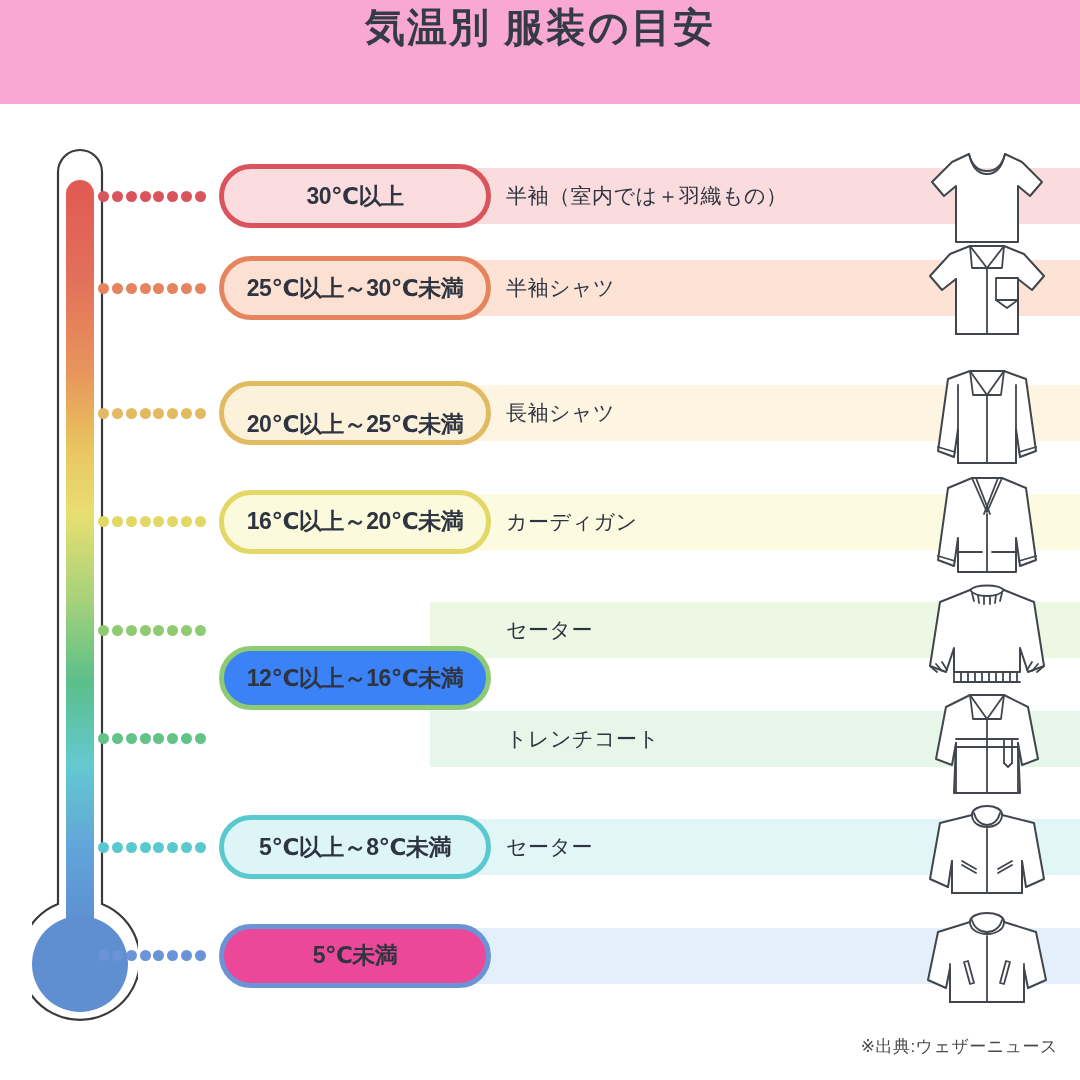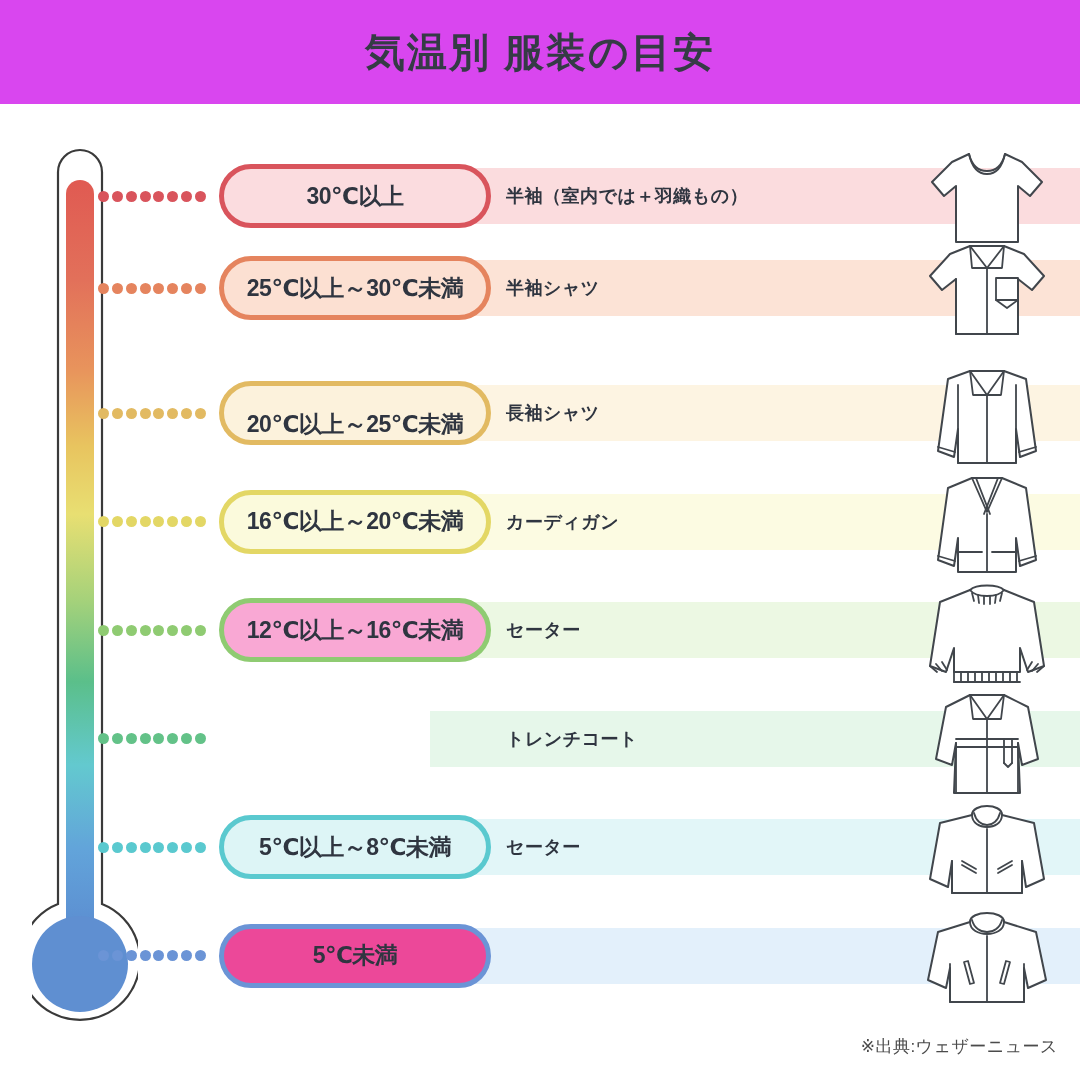--- a/index.html
+++ b/index.html
@@ -18,23 +18,23 @@
     width: 1080px;
     height: 1080px;
   }
 
   
   #header {
     position: absolute;
     left: 0; top: 0;
     width: 1080px;
     height: 104px;
-    background: #d946ef;
+    background: #f9a8d4;
     display: flex;
-    align-items: center;
+    align-items: flex-start;
     justify-content: center;
   }
   #page-title {
     font-size: 40px;
     font-weight: bold;
     color: #353b45;
     letter-spacing: 2px;
     white-space: nowrap;
   }
 
@@ -107,22 +107,22 @@
     white-space: nowrap;
     letter-spacing: -0.5px;
   }
   .desc {
     position: absolute;
     left: 506px;
     top: 22px;
     height: 64px;
     display: flex;
     align-items: center;
-    font-size: 18px;
-    font-weight: bold;
+    font-size: 21px;
+    font-weight: normal;
     color: #2f3540;
     white-space: nowrap;
     letter-spacing: 0.5px;
   }
   .garment {
     position: absolute;
     left: 912px;
     top: -4px;
     width: 150px;
     height: 120px;
@@ -289,21 +289,21 @@
           <div class="dots">
             <i style="background: rgb(143, 203, 114);"></i>
             <i style="background: rgb(143, 203, 114);"></i>
             <i style="background: rgb(143, 203, 114);"></i>
             <i style="background: rgb(143, 203, 114);"></i>
             <i style="background: rgb(143, 203, 114);"></i>
             <i style="background: rgb(143, 203, 114);"></i>
             <i style="background: rgb(143, 203, 114);"></i>
             <i style="background: rgb(143, 203, 114);"></i>
           </div>
-          <div class="pill" style="background: #f9a8d4; border-color: rgb(143, 203, 114);">
+          <div class="pill" style="background: #3b82f6; border-color: rgb(143, 203, 114); margin-top: 48px;">
             <span class="pill-label">12℃以上～16℃未満</span>
           </div>
           <div class="desc">セーター</div>
           <div class="garment">
             <svg viewBox="0 0 150 120" xmlns="http://www.w3.org/2000/svg">
     <path d="M58 18 C64 12 86 12 92 18 L122 30 L132 94 L116 100 L108 76 L108 100 L42 100 L42 76 L34 100 L18 94 L28 30 Z" fill="#ffffff" stroke="#41464c" stroke-width="2" stroke-linejoin="round" stroke-linecap="round"></path>
     <path d="M58 18 C64 26 86 26 92 18" fill="none" stroke="#41464c" stroke-width="1.8" stroke-linecap="round" stroke-linejoin="round"></path>
     <path d="M60 21 L62 29 M66 23 L67 31 M72 24 L72 32 M78 24 L78 32 M84 23 L83 31 M90 21 L88 29" fill="none" stroke="#41464c" stroke-width="1.8" stroke-linecap="round" stroke-linejoin="round"></path>
     <path d="M42 100 L42 110 M49 100 L49 110 M56 100 L56 110 M63 100 L63 110 M70 100 L70 110 M77 100 L77 110 M84 100 L84 110 M91 100 L91 110 M98 100 L98 110 M105 100 L105 110" fill="none" stroke="#41464c" stroke-width="1.8" stroke-linecap="round" stroke-linejoin="round"></path>
     <path d="M42 110 L108 110" fill="none" stroke="#41464c" stroke-width="1.8" stroke-linecap="round" stroke-linejoin="round"></path>

